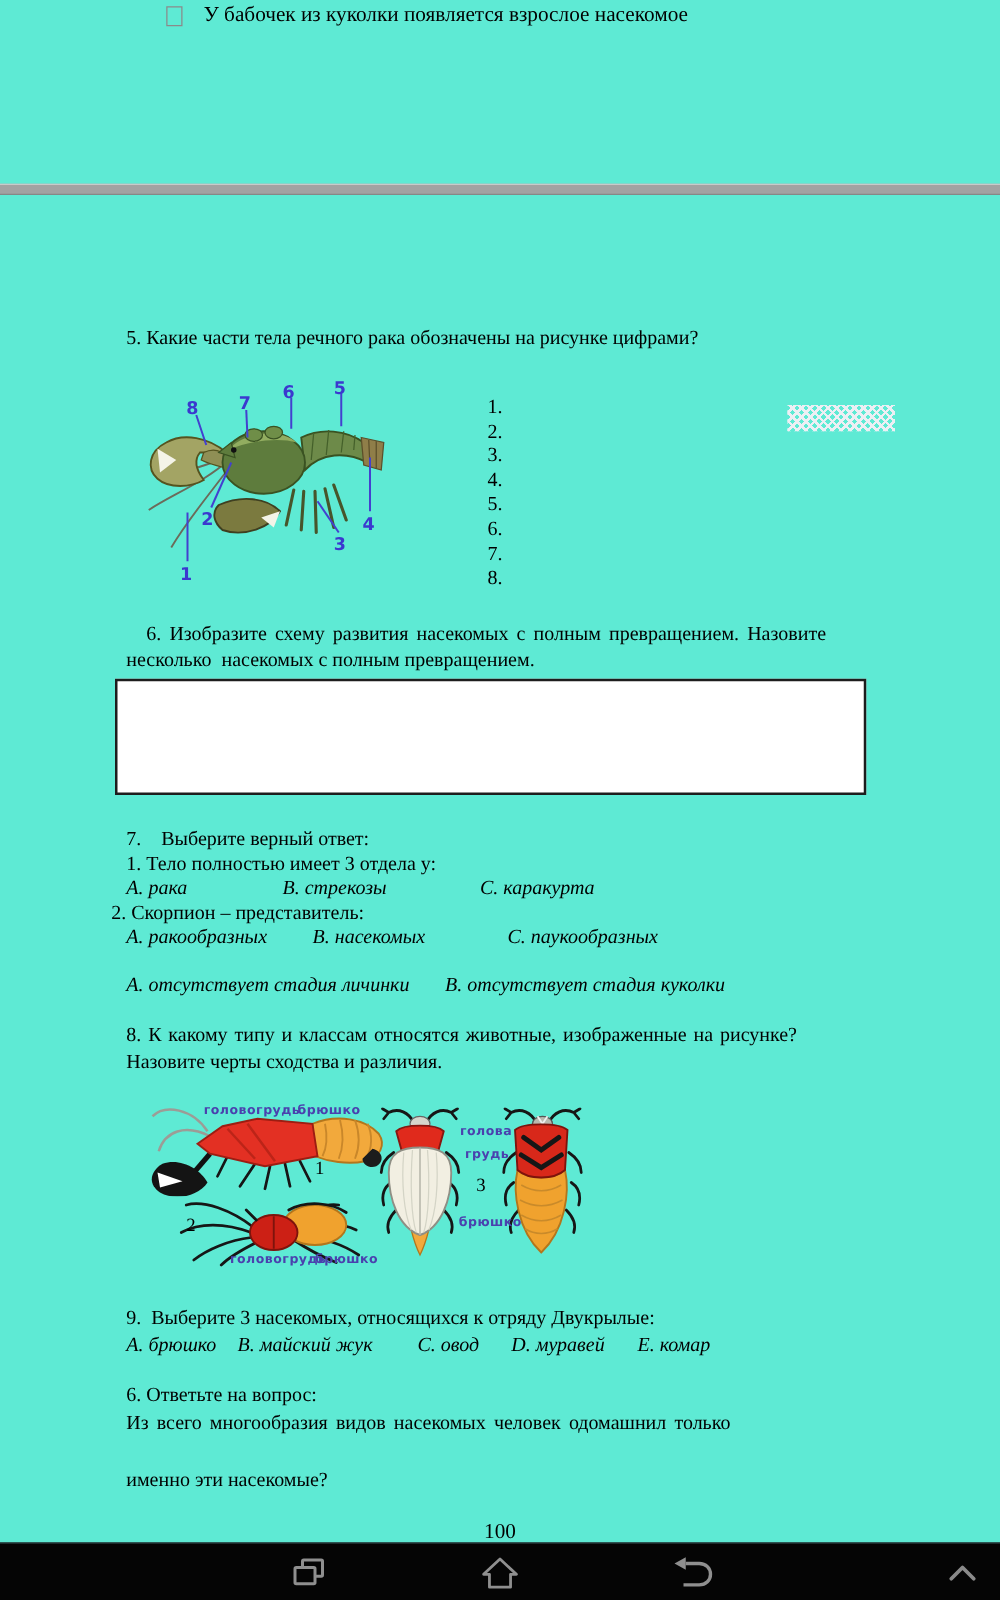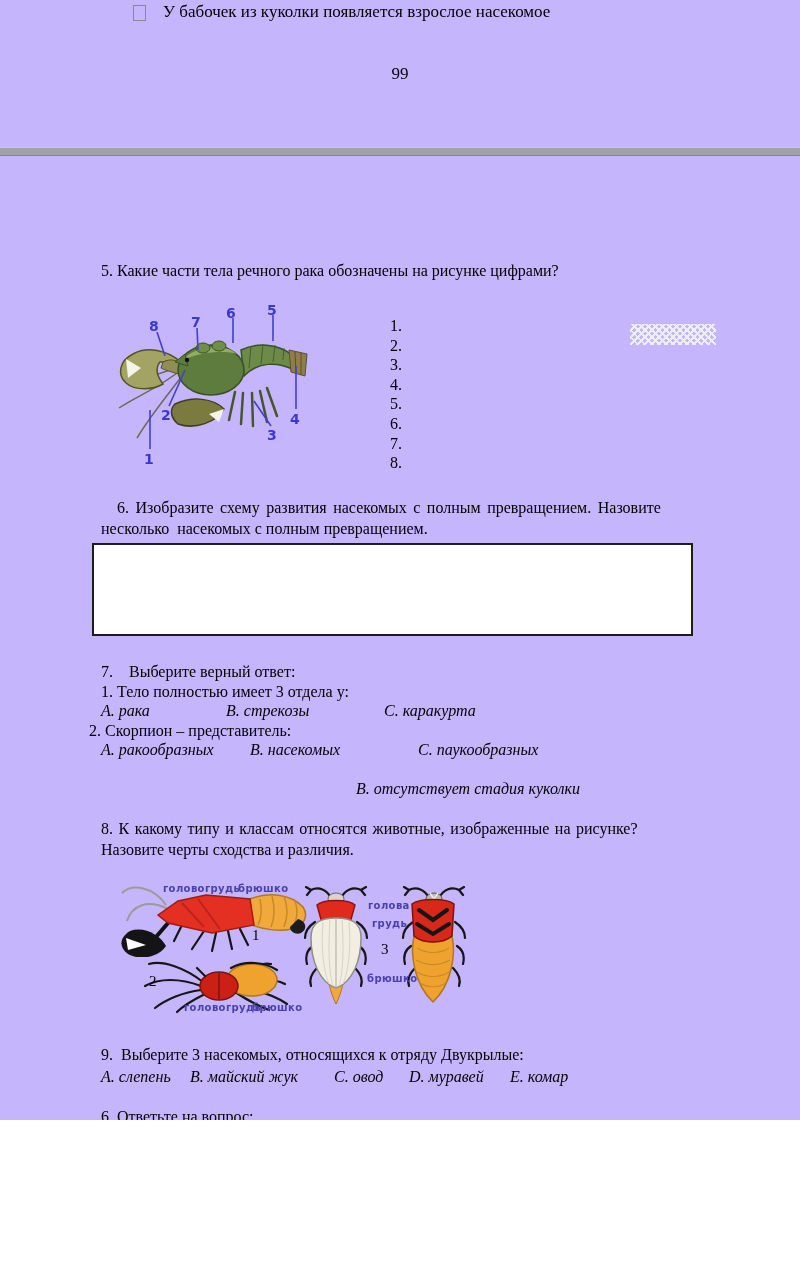--- a/index.html
+++ b/index.html
@@ -1,16 +1,16 @@
 <!DOCTYPE html>
 <html><head>
 <meta charset="utf-8">
 <style>
   html,body{margin:0;padding:0;background:#fff;}
-  .screen{position:relative;width:800px;height:1120px;background:#c4b5fd;overflow:hidden;
+  .screen{position:relative;width:800px;height:1280px;background:#5eead4;overflow:hidden;
           font-family:"Liberation Serif",serif;color:#000;}
   .t{position:absolute;font-size:16px;line-height:20px;white-space:nowrap;}
   .it{font-style:italic;}
   .js2{word-spacing:2.5px;}
   .js1{word-spacing:1.5px;}
   .top-line{left:163px;top:2px;font-size:17px;}
   .tofu{position:absolute;left:133px;top:5px;width:11px;height:14px;border:1px solid #8a8a8a;}
   .pnum{position:absolute;left:0;width:800px;text-align:center;font-size:17px;}
   #p99{top:64px;}
   #p100{top:1215px;}
@@ -37,21 +37,20 @@
   .navbtn{position:absolute;top:0;height:46px;display:flex;align-items:center;justify-content:center;}
 </style>
 </head>
 <body>
 
 <div class="screen">
 
   <span class="tofu"></span>
   <div class="t top-line">У бабочек из куколки появляется взрослое насекомое</div>
 
-  <div class="pnum" id="p99">99</div>
 
   <div class="divider"></div>
 
   <div class="t" style="left:101px;top:261px;">5. Какие части тела речного рака обозначены на рисунке цифрами?</div>
 
   <svg class="fig" style="left:105px;top:298px;" width="210" height="175" viewBox="0 0 210 175">
 
     <path class="ant" d="M78,70 C58,88 32,98 14,110"></path>
     <path class="ant" d="M80,74 C62,98 45,118 32,140"></path>
     <path class="ant" d="M76,68 C60,74 48,78 38,80"></path>
@@ -118,21 +117,22 @@
   <div class="answer-box"></div>
 
   <div class="t" style="left:101px;top:662px;">7.&nbsp;&nbsp;&nbsp;&nbsp;Выберите верный ответ:</div>
   <div class="t" style="left:101px;top:682px;">1. Тело полностью имеет 3 отдела у:</div>
   <div class="t it" style="left:101px;top:701px;">А. рака</div>
   <div class="t it" style="left:226px;top:701px;">В. стрекозы</div>
   <div class="t it" style="left:384px;top:701px;">С. каракурта</div>
   <div class="t" style="left:89px;top:721px;">2. Скорпион – представитель:</div>
   <div class="t it" style="left:101px;top:740px;">А. ракообразных</div>
   <div class="t it" style="left:250px;top:740px;">В. насекомых</div>
-  <div class="t it" style="left:406px;top:740px;margin-left:12px;">С. паукообразных</div>
+  <div class="t it" style="left:406px;top:740px;">С. паукообразных</div>
+  <div class="t it" style="left:101px;top:779px;">А. отсутствует стадия личинки</div>
   <div class="t it" style="left:356px;top:779px;">В. отсутствует стадия куколки</div>
 
   <div class="t js1" style="left:101px;top:819px;">8. К какому типу и классам относятся животные, изображенные на рисунке?</div>
   <div class="t" style="left:101px;top:840px;">Назовите черты сходства и различия.</div>
 
   <svg class="fig" style="left:112px;top:879px;" width="200" height="78" viewBox="0 0 200 78">
     <path d="M54,26 C42,8 20,4 10,14" stroke="#9c9c96" stroke-width="2" fill="none"></path>
     <path d="M56,30 C36,20 20,26 15,42" stroke="#9c9c96" stroke-width="2" fill="none"></path>
     <path d="M56,44 L44,58" stroke="#111" stroke-width="4"></path>
     <path d="M18,52 C8,58 6,68 16,75 C28,82 47,78 54,67 C48,56 32,47 18,52 Z" fill="#141414"></path>
@@ -201,27 +201,28 @@
   <span class="figlabel" style="left:184px;top:1002px;">головогрудь</span>
   <span class="figlabel" style="left:252px;top:1002px;">брюшко</span>
   <span class="figlabel" style="left:368px;top:900px;">голова</span>
   <span class="figlabel" style="left:372px;top:918px;">грудь</span>
   <span class="figlabel" style="left:367px;top:973px;">брюшко</span>
   <span class="fignum" style="left:252px;top:927px;">1</span>
   <span class="fignum" style="left:149px;top:973px;">2</span>
   <span class="fignum" style="left:381px;top:941px;">3</span>
 
   <div class="t" style="left:101px;top:1045px;">9.&nbsp; Выберите 3 насекомых, относящихся к отряду Двукрылые:</div>
-  <div class="t it" style="left:101px;top:1067px;">А. слепень</div>
+  <div class="t it" style="left:101px;top:1067px;">А. брюшко</div>
   <div class="t it" style="left:190px;top:1067px;">В. майский жук</div>
   <div class="t it" style="left:334px;top:1067px;">С. овод</div>
   <div class="t it" style="left:409px;top:1067px;">D. муравей</div>
   <div class="t it" style="left:510px;top:1067px;">Е. комар</div>
 
   <div class="t" style="left:101px;top:1107px;">6. Ответьте на вопрос:</div>
+  <div class="t js2" style="left:101px;top:1129px;">Из всего многообразия видов насекомых человек одомашнил только</div>
   <div class="t" style="left:101px;top:1175px;">именно эти насекомые?</div>
 
   <div class="pnum" id="p100">100</div>
 
   <div class="navbar">
     <div class="navbtn" style="left:222px;width:50px;">
       <svg width="26" height="24" viewBox="0 0 26 24">
         <rect x="8" y="2" width="16" height="13" rx="1" fill="none" stroke="#8f8f8f" stroke-width="2.4"></rect>
         <rect x="2" y="8" width="16" height="13" rx="1" fill="#050505" stroke="#8f8f8f" stroke-width="2.4"></rect>
       </svg>

